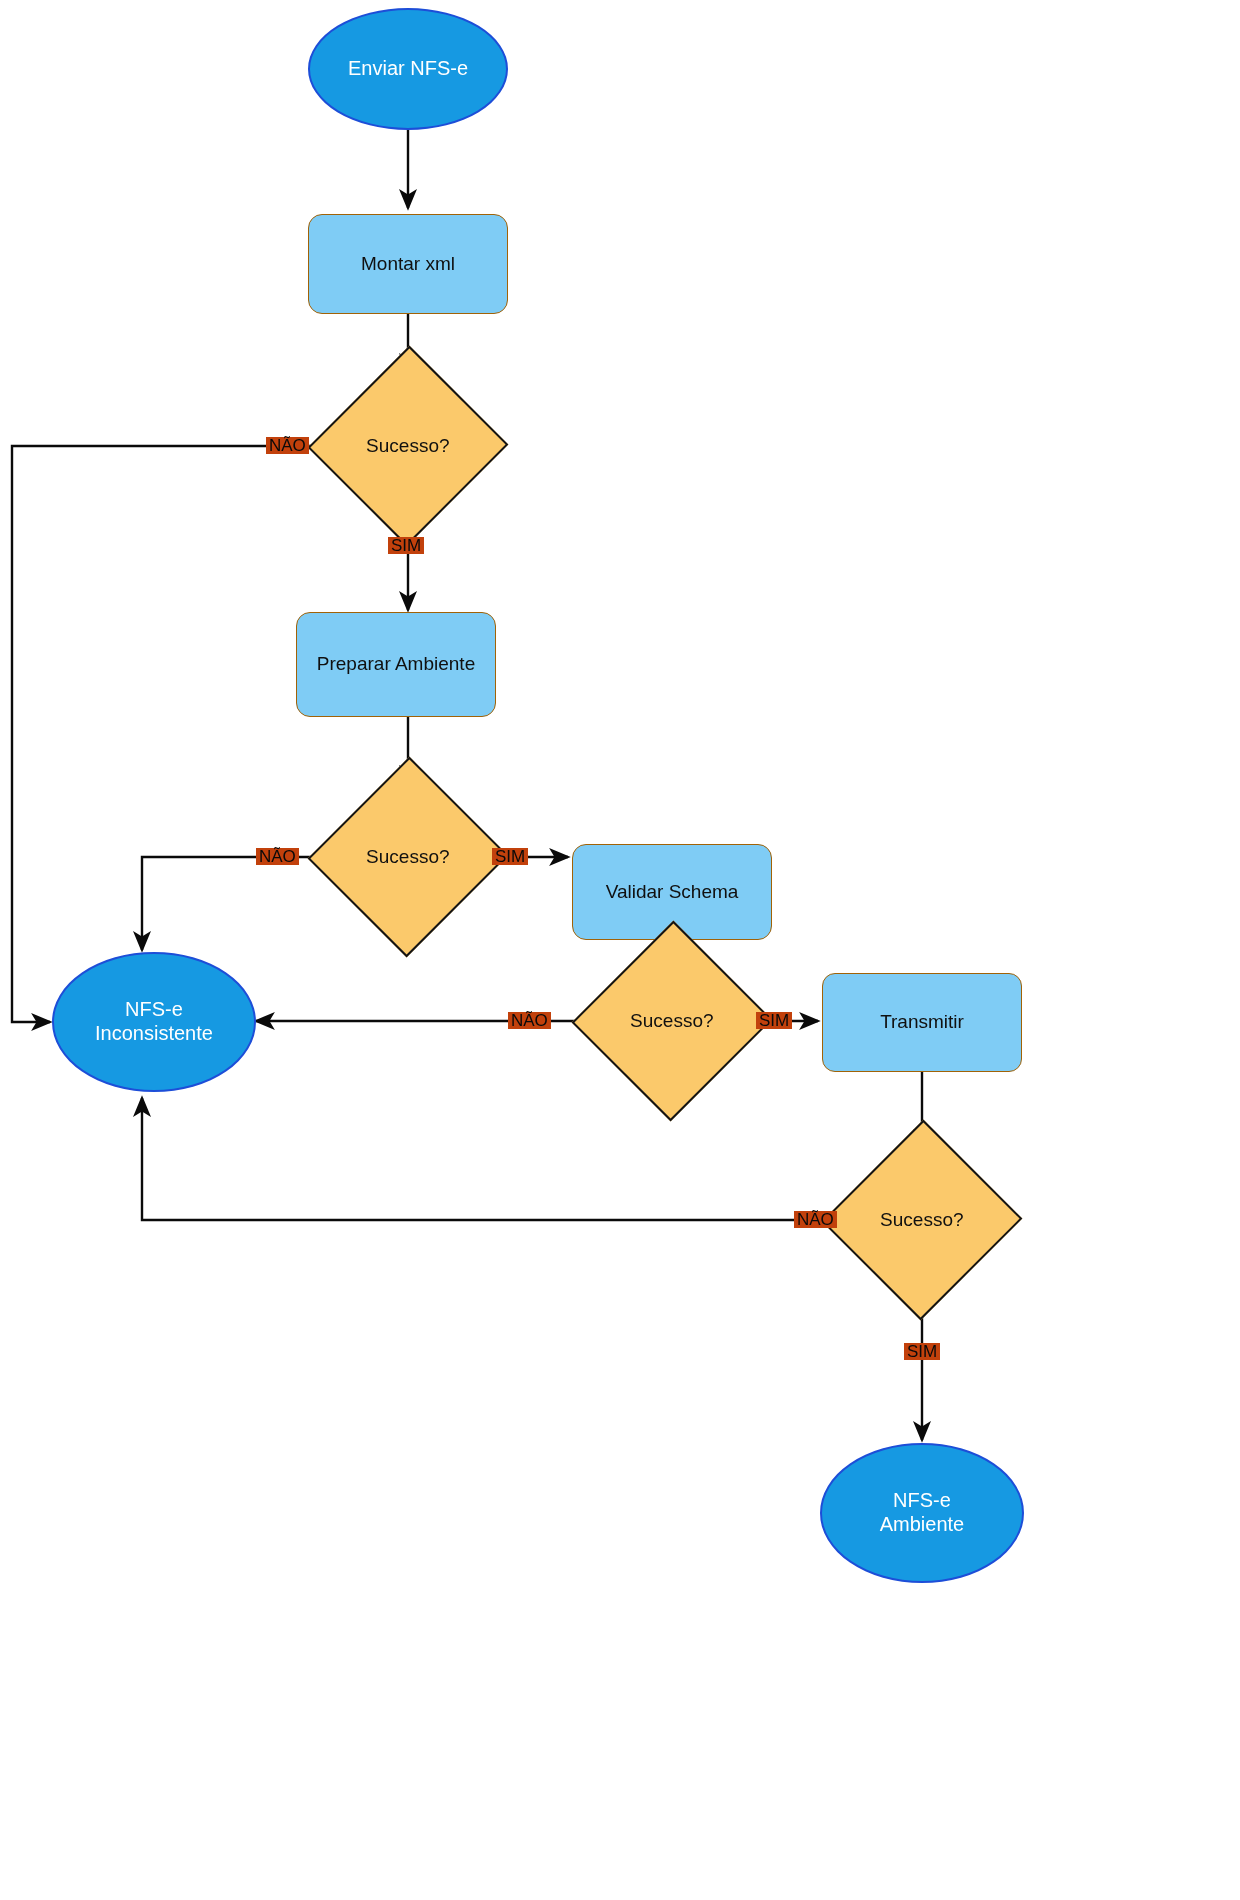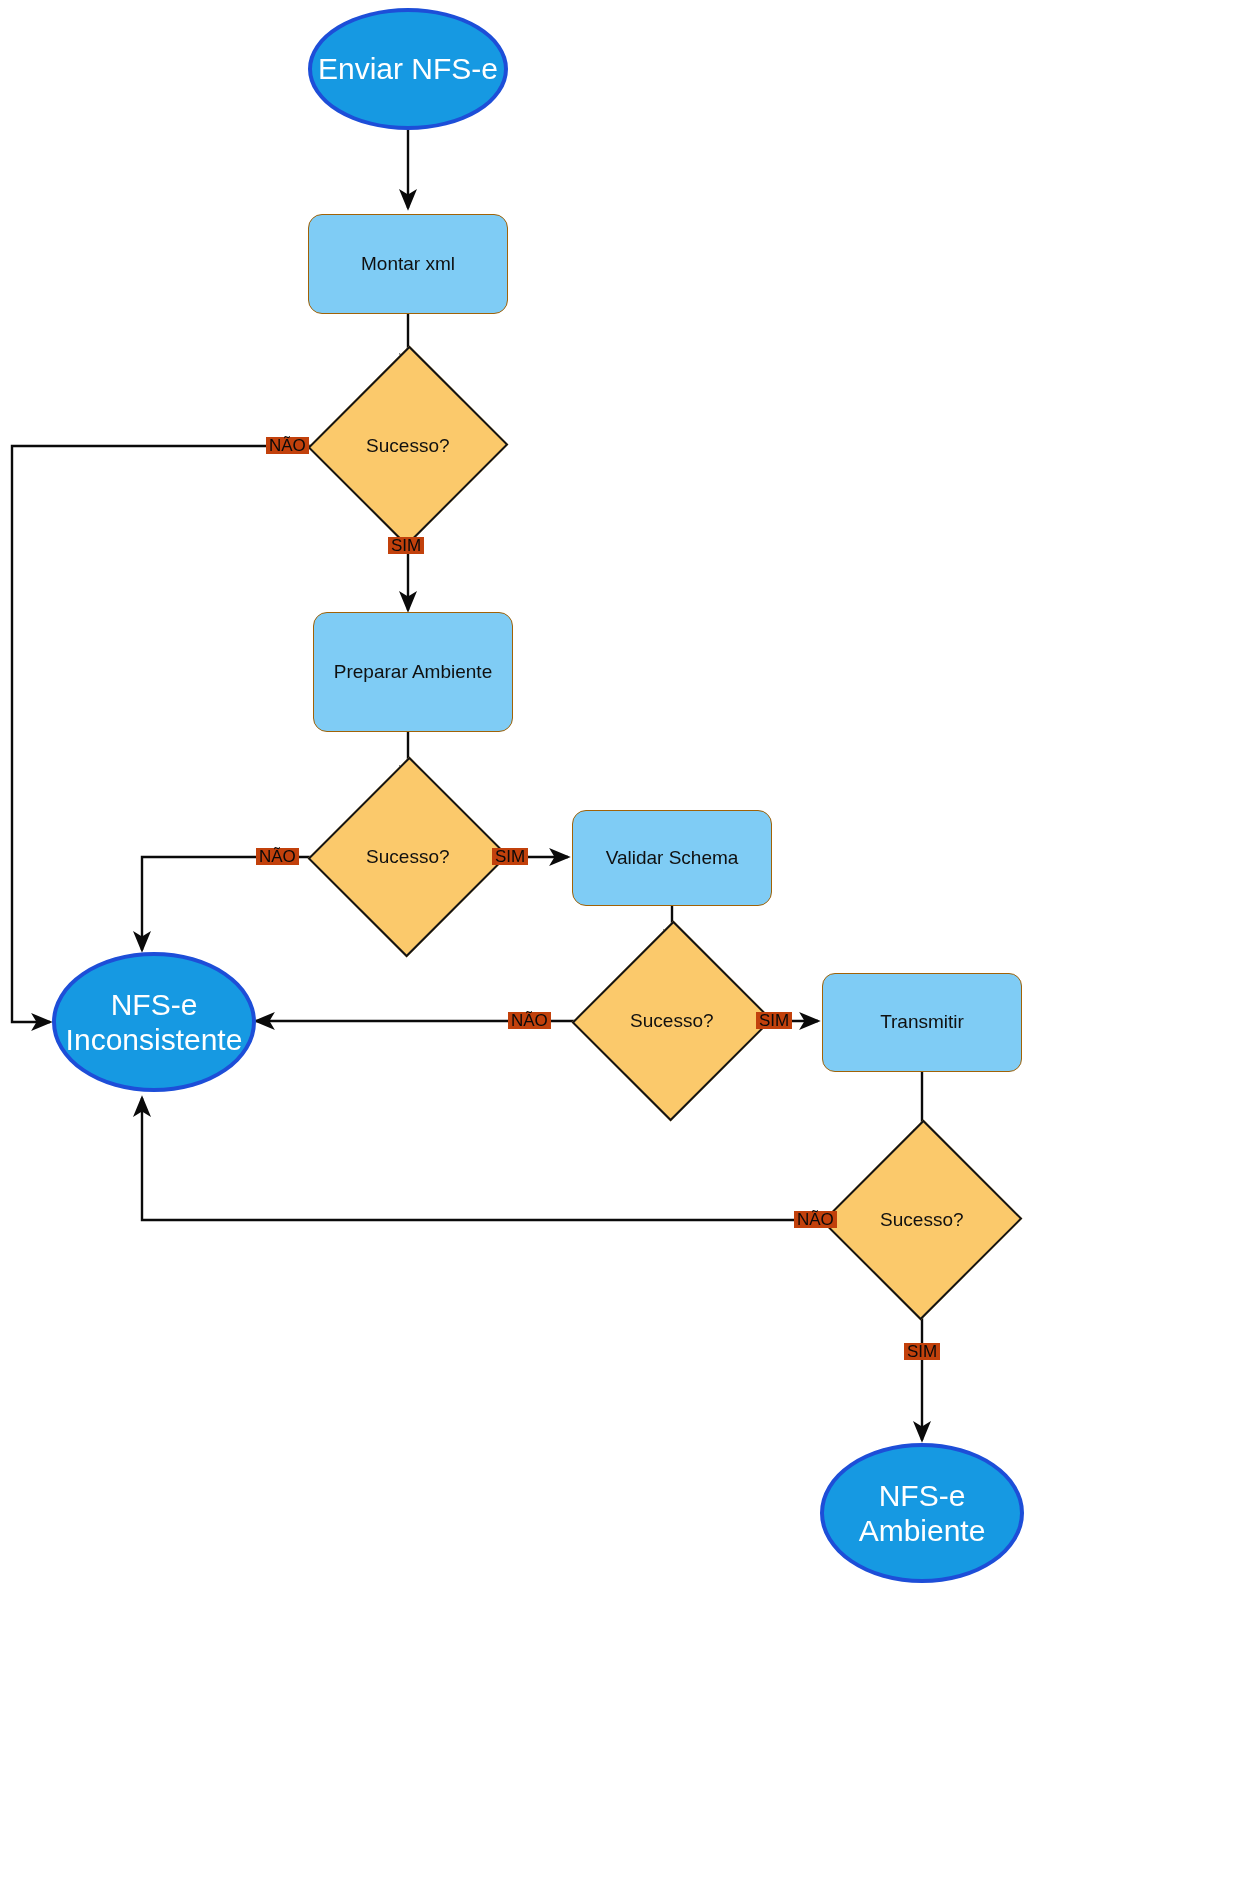--- a/index.html
+++ b/index.html
@@ -3,22 +3,22 @@
 <meta charset="utf-8">
 <style>
   html,body{margin:0;padding:0;background:#ffffff;}
   body{font-family:"Liberation Sans", sans-serif;}
   #canvas{position:relative;width:1240px;height:1900px;background:#ffffff;overflow:hidden;}
   svg#wires{position:absolute;left:0;top:0;width:1240px;height:1900px;}
 
   .node{position:absolute;box-sizing:border-box;display:flex;align-items:center;justify-content:center;text-align:center;}
 
   .terminal{
-    background:#1699E2;border:4px solid #1d4ed8;border-radius:50%;
-    color:#ffffff;font-size:30px;line-height:1.18;font-weight:400;
+    background:#1699E2;border:2px solid #1d4ed8;border-radius:50%;
+    color:#ffffff;font-size:20px;line-height:1.18;font-weight:400;
   }
   .process{
     background:#7FCCF5;border:1px solid #a16207;border-radius:14px;
     color:#101010;font-size:19px;line-height:1.2;
   }
   .decision{
     width:140px;height:140px;background:#FBC96B;border:2px solid #141414;
     transform:rotate(45deg);
   }
   .decision .dlabel{
@@ -77,31 +77,31 @@
   <div class="node process" style="left:308px;top:214px;width:200px;height:100px;">
     <span>Montar xml</span>
   </div>
 
   <div class="node" style="left:338px;top:376px;width:140px;height:140px;">
     <div class="decision" style="display:flex;align-items:center;justify-content:center;">
       <span class="dlabel">Sucesso?</span>
     </div>
   </div>
 
-  <div class="node process" style="left:313px;top:612px;width:200px;height:120px;">
+  <div class="node process" style="left:296px;top:612px;width:200px;height:105px;">
     <span>Preparar Ambiente</span>
   </div>
 
   <div class="node" style="left:338px;top:787px;width:140px;height:140px;">
     <div class="decision" style="display:flex;align-items:center;justify-content:center;">
       <span class="dlabel">Sucesso?</span>
     </div>
   </div>
 
-  <div class="node process" style="left:572px;top:810px;width:200px;height:96px;">
+  <div class="node process" style="left:572px;top:844px;width:200px;height:96px;">
     <span>Validar Schema</span>
   </div>
 
   <div class="node" style="left:602px;top:951px;width:140px;height:140px;">
     <div class="decision" style="display:flex;align-items:center;justify-content:center;">
       <span class="dlabel">Sucesso?</span>
     </div>
   </div>
 
   <div class="node process" style="left:822px;top:973px;width:200px;height:99px;border-radius:13px;">

